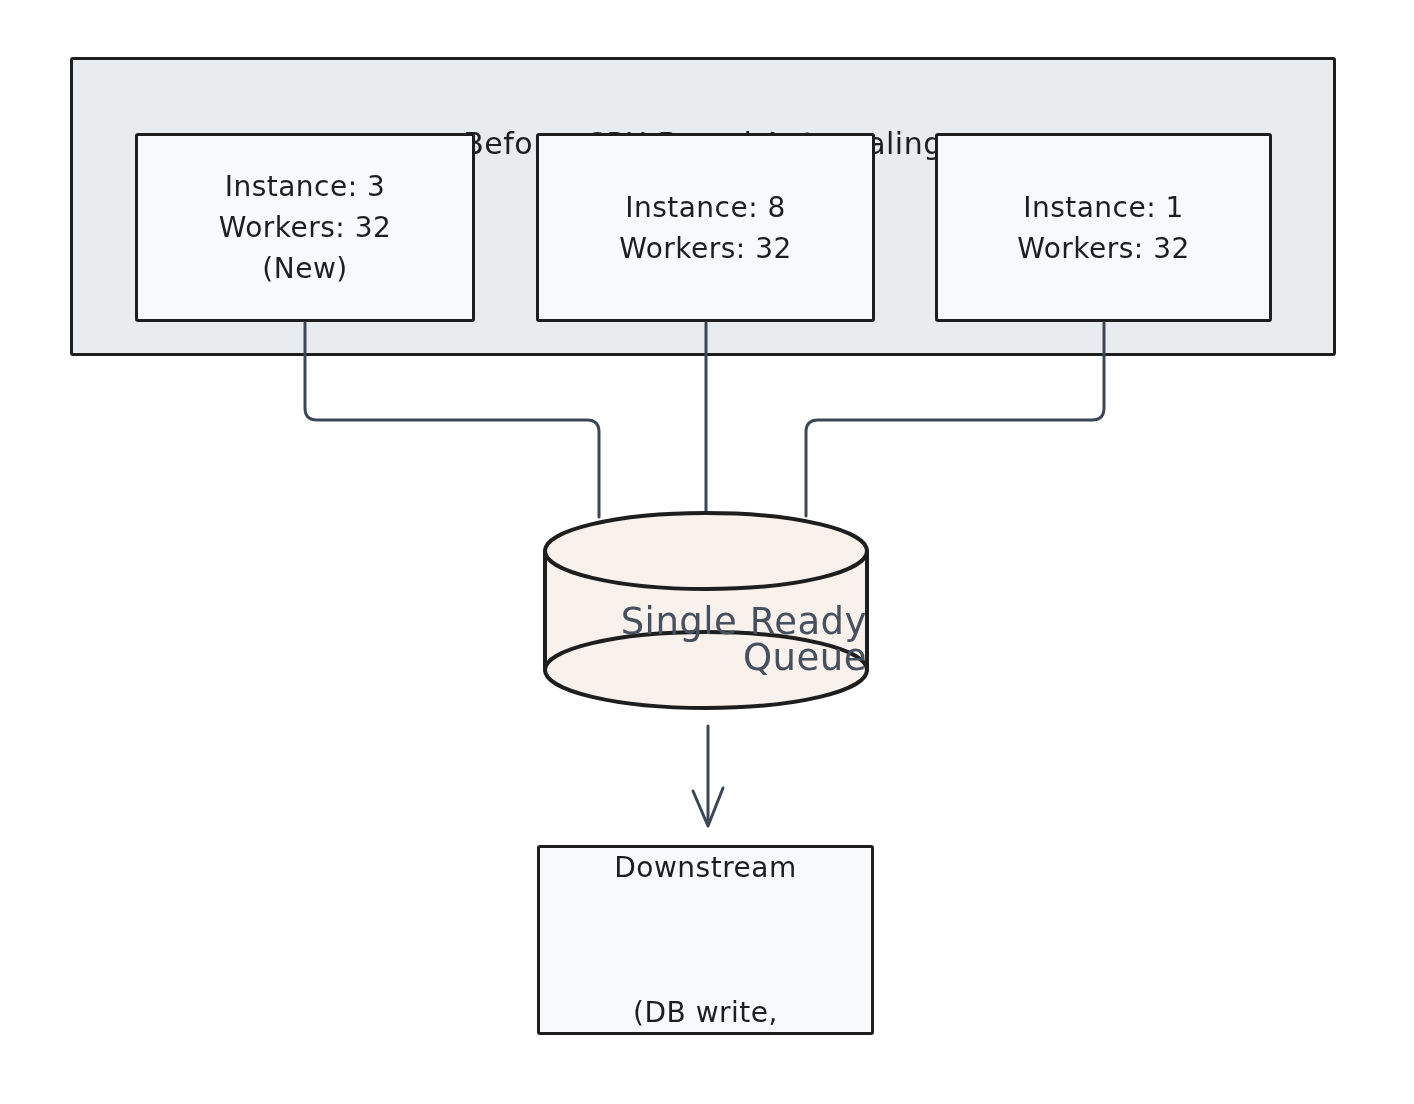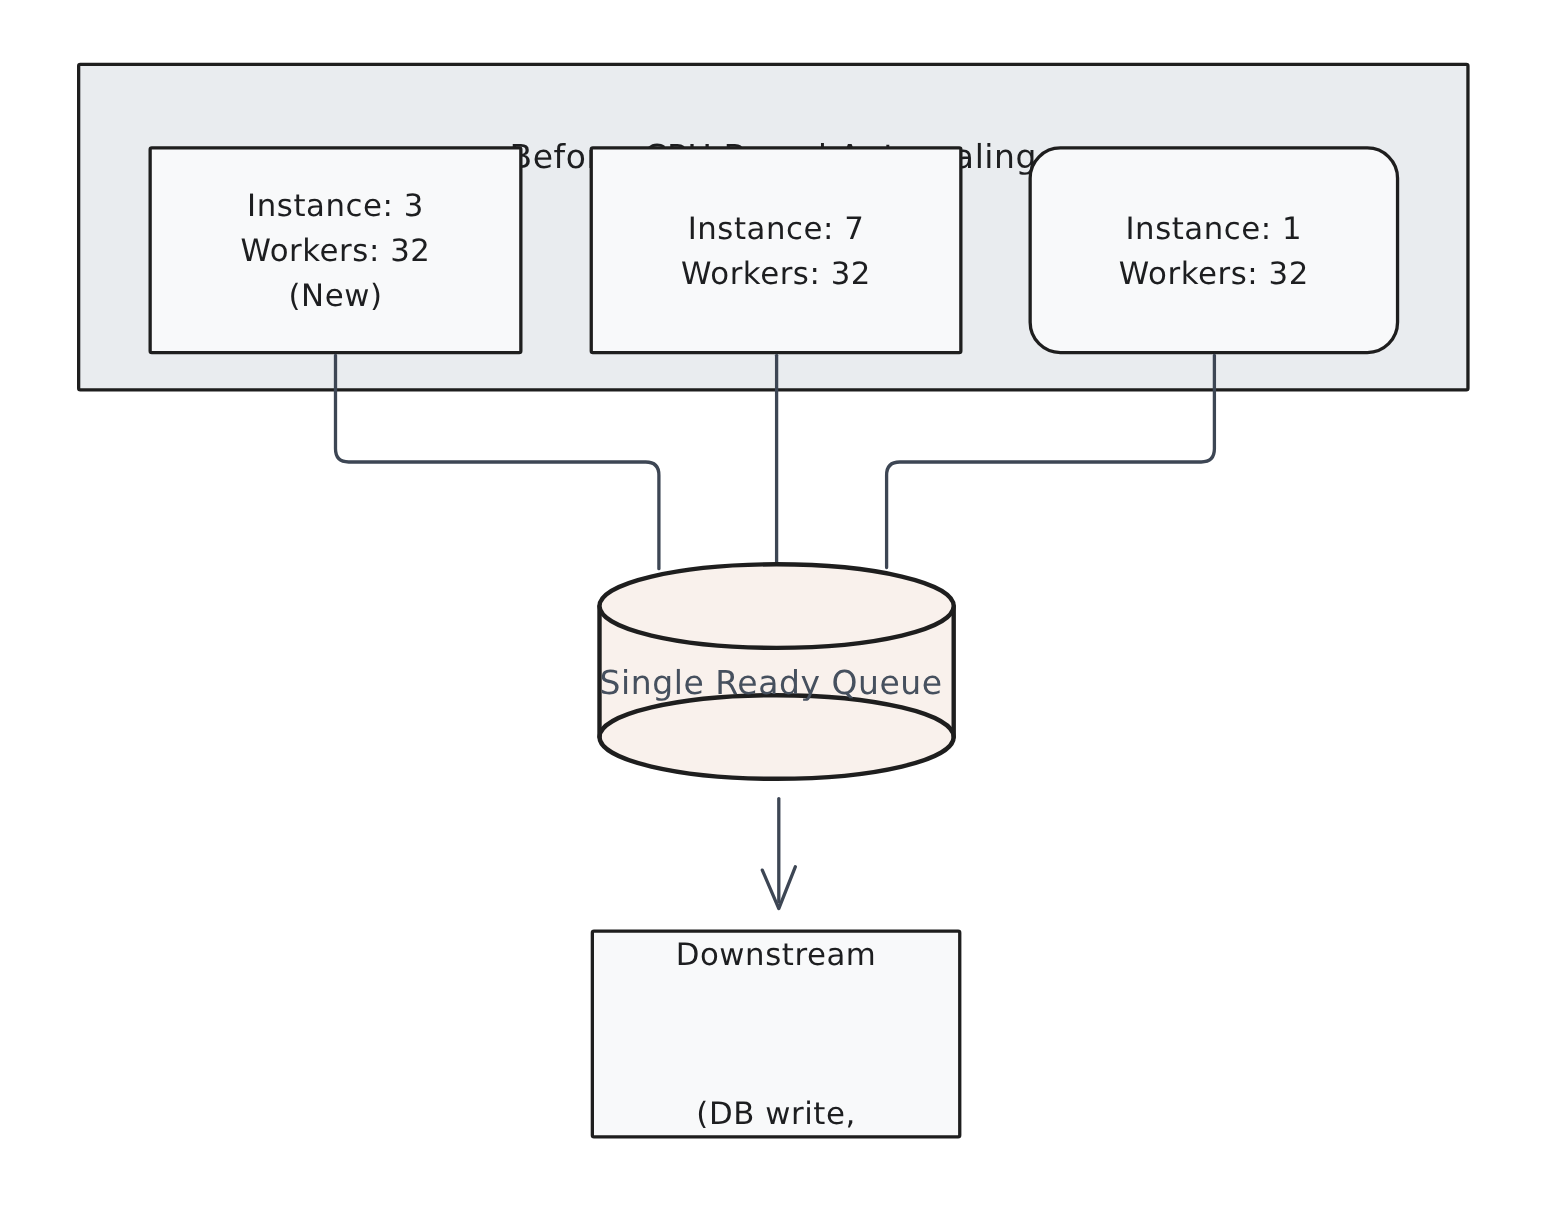--- a/index.html
+++ b/index.html
@@ -41,55 +41,55 @@
     border-radius:3px;
     box-sizing:border-box;
     display:flex;flex-direction:column;
     align-items:center;justify-content:center;
     font-size:28px;line-height:41px;
     text-align:center;
     letter-spacing:0.5px;
   }
   .node-1{left:135px;top:133px;width:340px;height:189px;}
   .node-2{left:536px;top:133px;width:339px;height:189px;}
-  .node-3{left:935px;top:133px;width:337px;height:189px;border-radius:29px;}
+  .node-3{left:935px;top:133px;width:337px;height:189px;}
   .downstream{left:537px;top:845px;width:337px;height:190px;line-height:39px;justify-content:space-between;}
   .overlay{
     position:absolute;left:0;top:0;width:1414px;height:1104px;
     pointer-events:none;
   }
   .conn{fill:none;stroke:var(--connector-stroke);stroke-width:3;stroke-linecap:round;stroke-linejoin:round;}
   .cyl-fill{fill:var(--queue-fill);stroke:none;}
   .cyl-stroke{fill:none;stroke:var(--shape-stroke);stroke-width:4;stroke-linecap:round;}
   .cyl-top{fill:var(--queue-fill);stroke:var(--shape-stroke);stroke-width:4;}
   .queue-label{
     position:absolute;left:545px;top:604px;width:322px;
-    text-align:left;
-    font-size:30px;line-height:36px;
+    text-align:right;
+    font-size:37px;line-height:36px;
     letter-spacing:0.5px;
     color:var(--queue-text);
   }
 </style>
 </head>
 <body>
 
 <div class="canvas">
 
   <div class="group">
     <div class="group-title">Before: CPU-Based Autoscaling</div>
   </div>
 
   <div class="node node-1">
     <span>Instance: 3</span>
     <span>Workers: 32</span>
     <span>(New)</span>
   </div>
 
   <div class="node node-2">
-    <span>Instance: 7</span>
+    <span>Instance: 8</span>
     <span>Workers: 32</span>
   </div>
 
   <div class="node node-3">
     <span>Instance: 1</span>
     <span>Workers: 32</span>
   </div>
 
   <svg class="overlay" viewBox="0 0 1414 1104" xmlns="http://www.w3.org/2000/svg">
 

